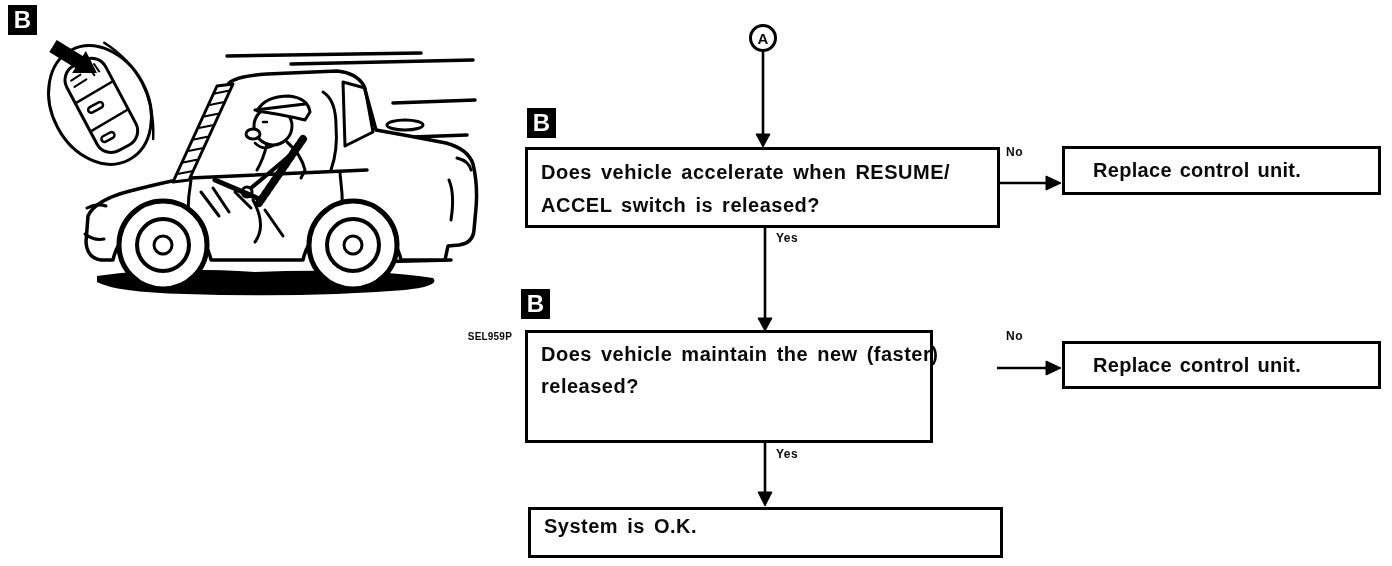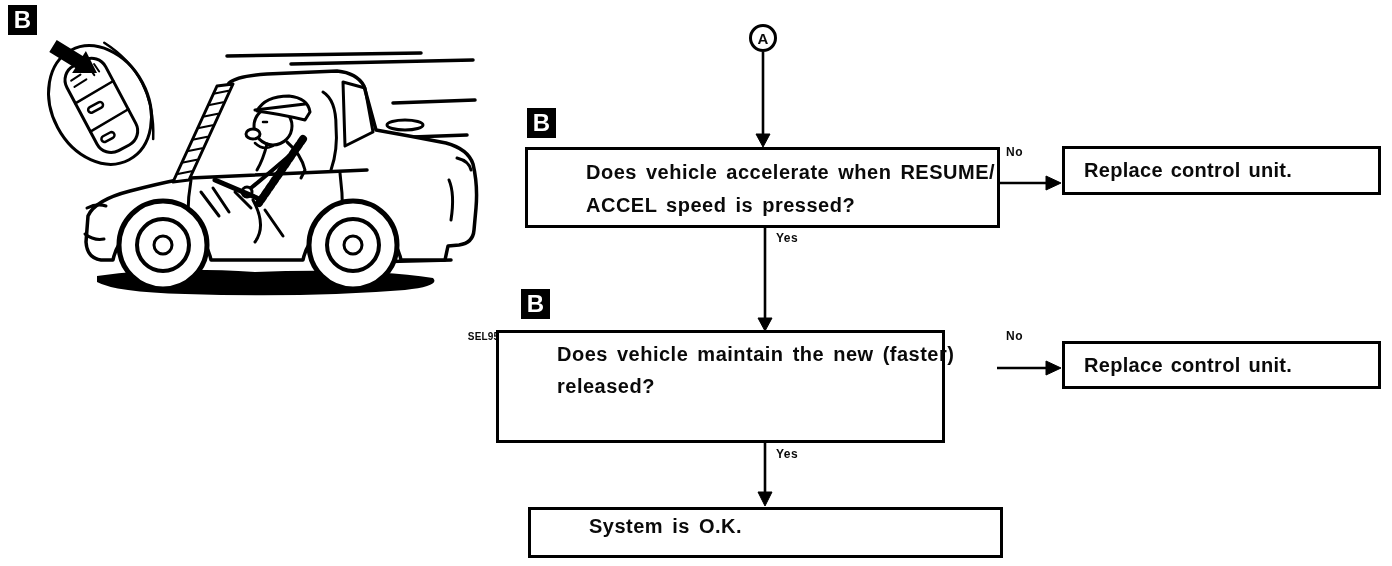--- a/index.html
+++ b/index.html
@@ -4,25 +4,25 @@
 <style>
   html,body{margin:0;padding:0;background:#fff;}
   .page{position:relative;width:1392px;height:566px;background:#ffffff;overflow:hidden;
         font-family:"Liberation Sans",sans-serif;color:#0a0a0a;}
   .badge{position:absolute;background:#000;color:#fff;display:flex;align-items:center;justify-content:center;
          font-weight:bold;font-family:"Liberation Sans",sans-serif;}
   .badge-lg{width:29px;height:30px;font-size:24px;}
   .circle-connector{position:absolute;width:22px;height:22px;border:3px solid #000;border-radius:50%;
          display:flex;align-items:center;justify-content:center;font-size:15px;font-weight:bold;background:#fff;}
   .flowbox{position:absolute;border:3px solid #000;background:#fff;box-sizing:border-box;}
-  .flowbox .qline{font-weight:bold;font-size:20px;line-height:33px;letter-spacing:.5px;word-spacing:3px;white-space:nowrap;margin-left:45px;}
+  .flowbox .qline{font-weight:bold;font-size:20px;line-height:33px;letter-spacing:.5px;word-spacing:3px;white-space:nowrap;}
   .q1{padding:6px 0 0 13px;}
   .q2{padding:5px 0 0 13px;}
   .q2 .qline{line-height:32px;}
-  .actionbox{display:flex;align-items:center;padding-left:19px;}
+  .actionbox{display:flex;align-items:center;padding-left:28px;}
   .actionbox .aline{font-weight:bold;font-size:20px;letter-spacing:.3px;word-spacing:2px;white-space:nowrap;}
   .resultbox{display:flex;align-items:flex-start;padding-left:13px;}
   .branch-label{position:absolute;font-weight:bold;font-size:12px;letter-spacing:.5px;}
   .caption{position:absolute;font-weight:bold;font-size:10px;letter-spacing:.2px;}
   svg line,svg path,svg circle,svg ellipse,svg rect,svg polygon{vector-effect:non-scaling-stroke;}
   .connector-layer{position:absolute;left:0;top:0;pointer-events:none;}
 </style>
 </head>
 <body>
 
@@ -140,30 +140,30 @@
     <polygon points="1046,176 1046,190 1061,183"></polygon>
     <polygon points="1046,361 1046,375 1061,368"></polygon>
     <polygon points="758,492 772,492 765,506"></polygon>
   </svg>
 
   <div class="circle-connector" style="left:749px;top:24px;">A</div>
 
   <div class="badge badge-lg" style="left:527px;top:108px;">B</div>
   <div class="flowbox q1" style="left:525px;top:147px;width:475px;height:81px;">
     <div class="qline">Does vehicle accelerate when RESUME/</div>
-    <div class="qline">ACCEL speed is pressed?</div>
+    <div class="qline">ACCEL switch is released?</div>
   </div>
   <div class="branch-label" style="left:1006px;top:145px;">No</div>
   <div class="flowbox actionbox" style="left:1062px;top:146px;width:319px;height:49px;">
     <div class="aline">Replace control unit.</div>
   </div>
   <div class="branch-label" style="left:776px;top:231px;">Yes</div>
 
   <div class="badge badge-lg" style="left:521px;top:289px;">B</div>
-  <div class="flowbox q2" style="left:496px;top:330px;width:449px;height:113px;">
+  <div class="flowbox q2" style="left:525px;top:330px;width:408px;height:113px;">
     <div class="qline">Does vehicle maintain the new (faster)</div>
     <div class="qline">released?</div>
   </div>
   <div class="branch-label" style="left:1006px;top:329px;">No</div>
   <div class="flowbox actionbox" style="left:1062px;top:341px;width:319px;height:48px;">
     <div class="aline">Replace control unit.</div>
   </div>
   <div class="branch-label" style="left:776px;top:447px;">Yes</div>
 
   <div class="flowbox resultbox" style="left:528px;top:507px;width:475px;height:51px;">

